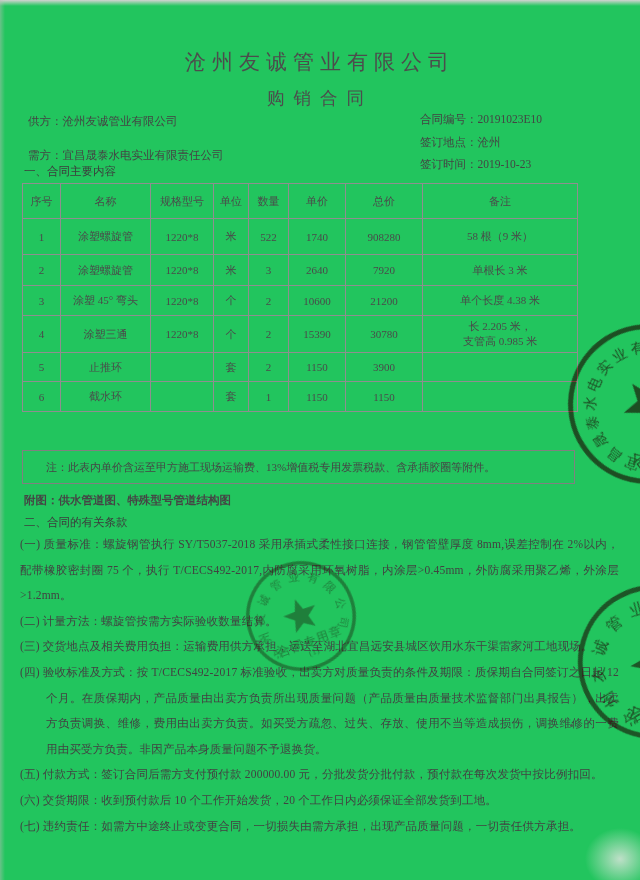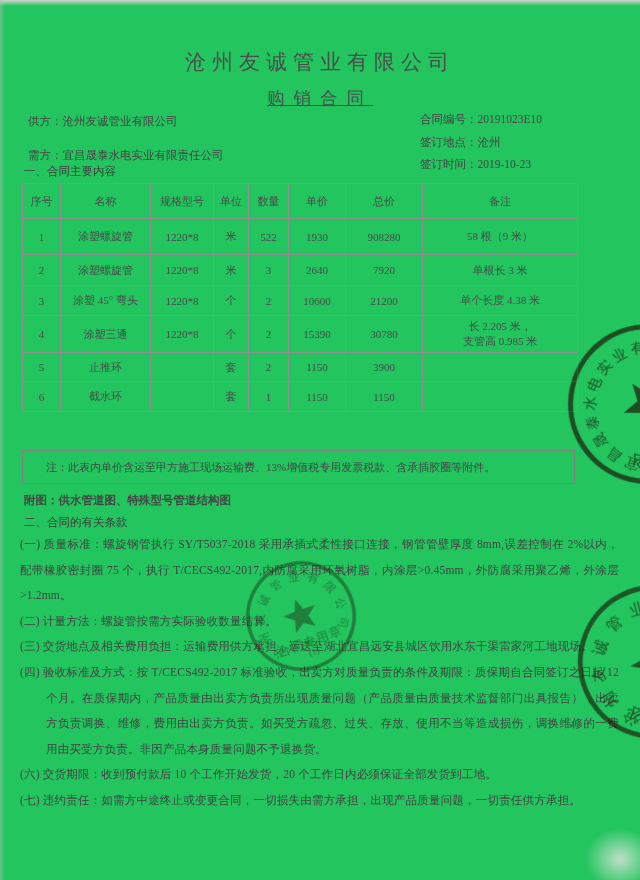--- a/index.html
+++ b/index.html
@@ -10,21 +10,21 @@
     color:#3f3f3f;
   }
   .abs{position:absolute;}
   
   .edge-top{left:0;top:0;width:640px;height:6px;background:linear-gradient(180deg,#d3d3d1,rgba(251,251,249,0));}
   .edge-left{left:0;top:0;width:5px;height:880px;background:linear-gradient(90deg,rgba(190,190,188,.45),rgba(251,251,249,0));}
   .corner-br{left:585px;top:828px;width:70px;height:62px;background:radial-gradient(closest-side,#e6e6e3,rgba(251,251,249,0));opacity:.8;}
   .speck{left:570px;top:724px;width:3px;height:3px;border-radius:50%;background:#4a4a4a;opacity:.8;}
 
   .title-company{left:0;top:48px;width:640px;text-align:center;font-size:21px;letter-spacing:6px;color:#4c4c4c;}
-  .title-doc{left:0;top:86px;width:640px;text-align:center;font-size:17.5px;letter-spacing:9px;color:#4c4c4c;text-decoration:underline;}
+  .title-doc{left:0;top:86px;width:640px;text-align:center;font-size:17.5px;letter-spacing:9px;color:#4c4c4c;}
 
   .meta{font-size:11.5px;color:#444;}
   .meta-supplier{left:28px;top:114px;}
   .meta-buyer{left:28px;top:148px;}
   .meta-no{left:420px;top:112px;}
   .meta-place{left:420px;top:135px;}
   .meta-date{left:420px;top:157px;}
 
   .sec-heading{font-size:11.5px;color:#3c3c3c;}
   .sec1-heading{left:24px;top:164px;}
@@ -100,21 +100,21 @@
           <th>备注</th>
         </tr>
       </thead>
     <tbody>
         <tr style="height: 36px;">
           <td>1</td>
           <td>涂塑螺旋管</td>
           <td>1220*8</td>
           <td>米</td>
           <td>522</td>
-          <td>1930</td>
+          <td>1740</td>
           <td>908280</td>
           <td class="remark">58 根（9 米）</td>
         </tr>
         <tr style="height: 31px;">
           <td>2</td>
           <td>涂塑螺旋管</td>
           <td>1220*8</td>
           <td>米</td>
           <td>3</td>
           <td>2640</td>
@@ -171,20 +171,21 @@
 
   <div class="abs attachment">附图：供水管道图、特殊型号管道结构图</div>
 
   <div class="abs sec-heading sec2-heading">二、合同的有关条款</div>
 
   <div class="abs clauses">
       <p>(一) 质量标准：螺旋钢管执行 SY/T5037-2018 采用承插式柔性接口连接，钢管管壁厚度 8mm,误差控制在 2%以内，配带橡胶密封圈 75 个，执行 T/CECS492-2017,内防腐采用环氧树脂，内涂层&gt;0.45mm，外防腐采用聚乙烯，外涂层&gt;1.2mm。</p>
       <p>(二) 计量方法：螺旋管按需方实际验收数量结算。</p>
       <p>(三) 交货地点及相关费用负担：运输费用供方承担，运送至湖北宜昌远安县城区饮用水东干渠雷家河工地现场。</p>
       <p class="hang">(四) 验收标准及方式：按 T/CECS492-2017 标准验收，出卖方对质量负责的条件及期限：质保期自合同签订之日起 12 个月。在质保期内，产品质量由出卖方负责所出现质量问题（产品质量由质量技术监督部门出具报告），出卖方负责调换、维修，费用由出卖方负责。如买受方疏忽、过失、存放、使用不当等造成损伤，调换维修的一费用由买受方负责。非因产品本身质量问题不予退换货。</p>
+      <p>(五) 付款方式：签订合同后需方支付预付款 200000.00 元，分批发货分批付款，预付款在每次发货中按比例扣回。</p>
       <p>(六) 交货期限：收到预付款后 10 个工作开始发货，20 个工作日内必须保证全部发货到工地。</p>
       <p>(七) 违约责任：如需方中途终止或变更合同，一切损失由需方承担，出现产品质量问题，一切责任供方承担。</p>
     </div>
 
   <div id="stamps">
       <div style="position: absolute; pointer-events: none; left: 562px; top: 318px; width: 172px; height: 172px; transform: rotate(-38deg); opacity: 0.85; mix-blend-mode: multiply; filter: blur(0.35px);"><svg viewBox="-100 -100 200 200" width="100%" height="100%">
           <circle r="90" fill="none" stroke="#cc4a42" stroke-width="6"></circle>
           <path id="arc0" d="M -52,41 A 64,64 0 1 1 52,41" fill="none"></path>
           <text fill="#cc4a42" font-size="16.5" letter-spacing="4.5"><textPath href="#arc0" startOffset="50%" text-anchor="middle">宜昌晟泰水电实业有限责任公司</textPath></text>
           <polygon points="0.0,-30.0 7.4,-10.2 28.5,-9.3 12.0,3.9 17.6,24.3 0.0,12.6 -17.6,24.3 -12.0,3.9 -28.5,-9.3 -7.4,-10.2" fill="#cc4a42"></polygon>

